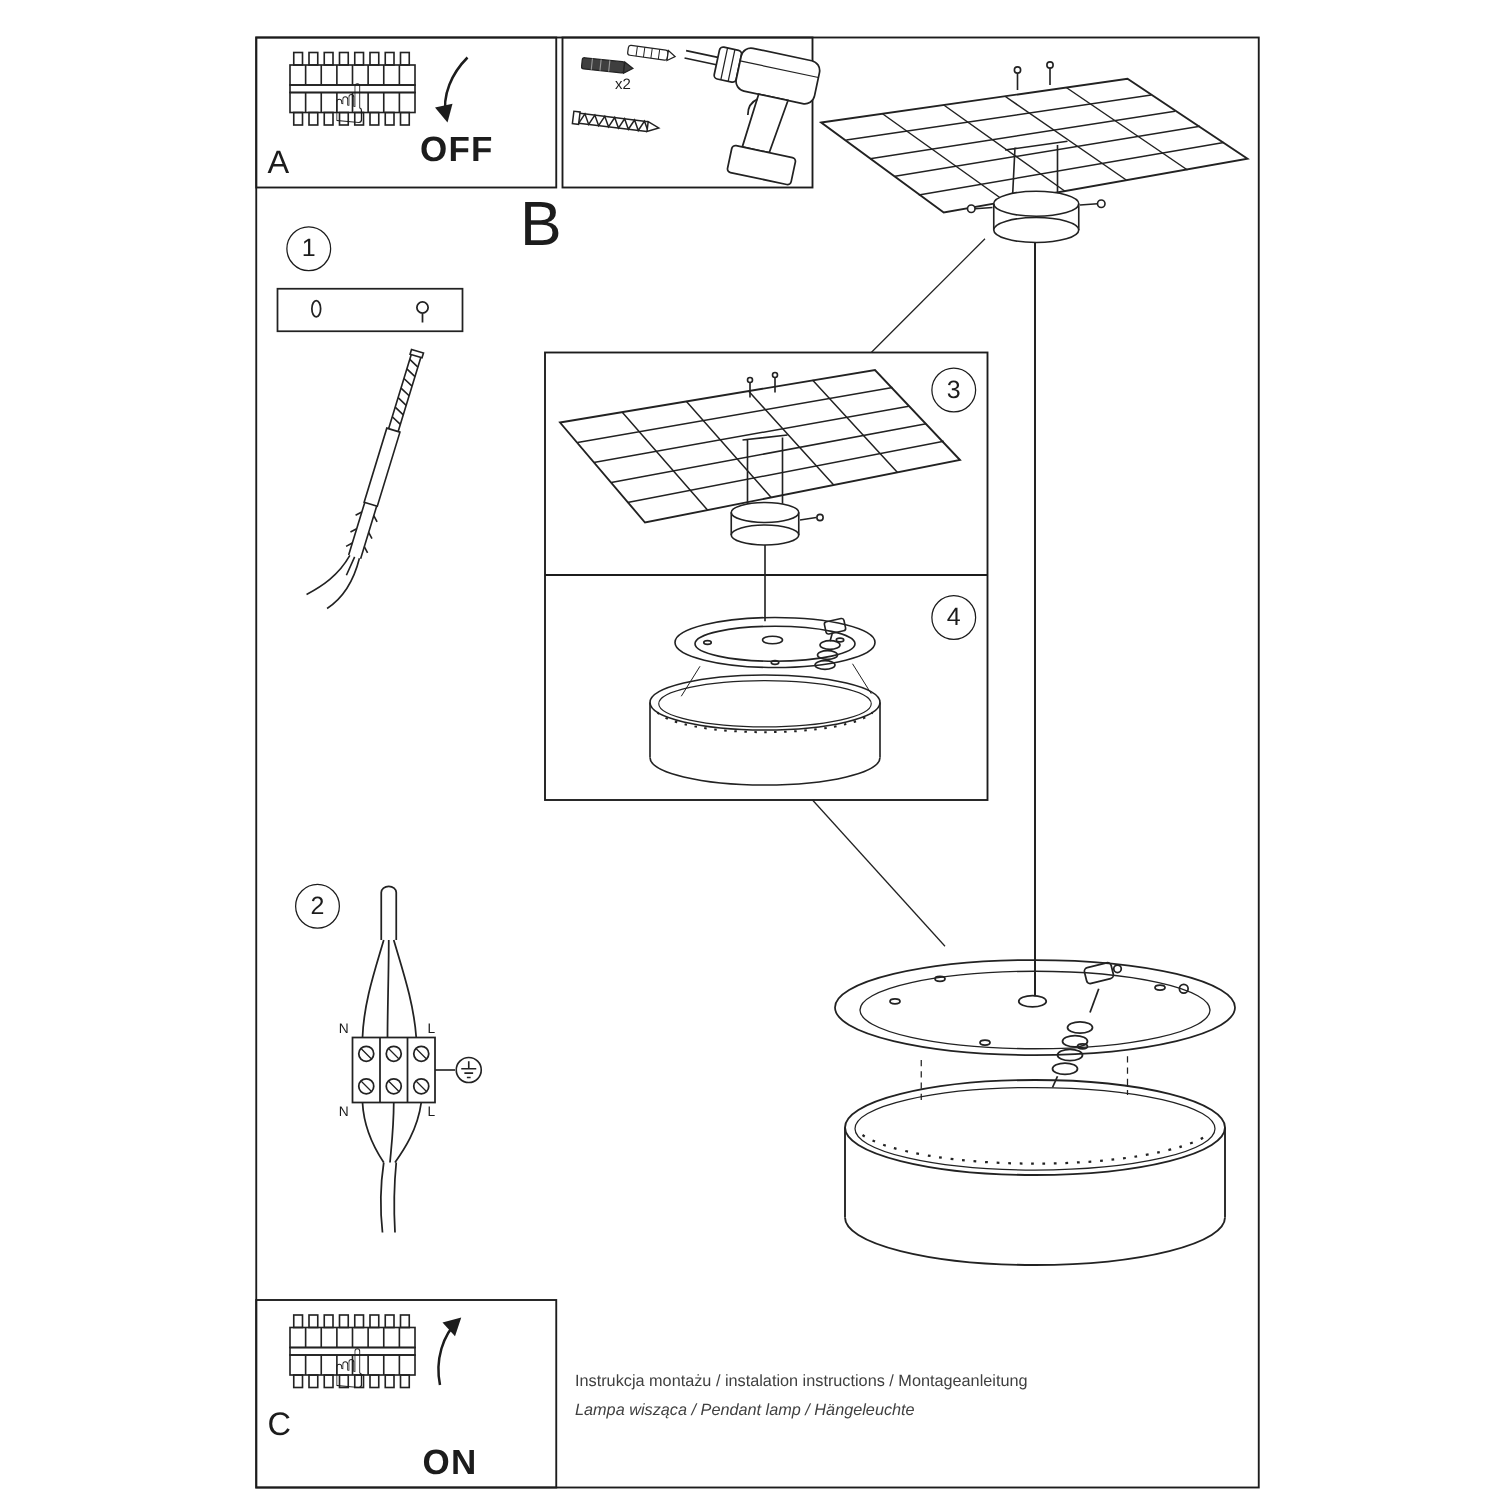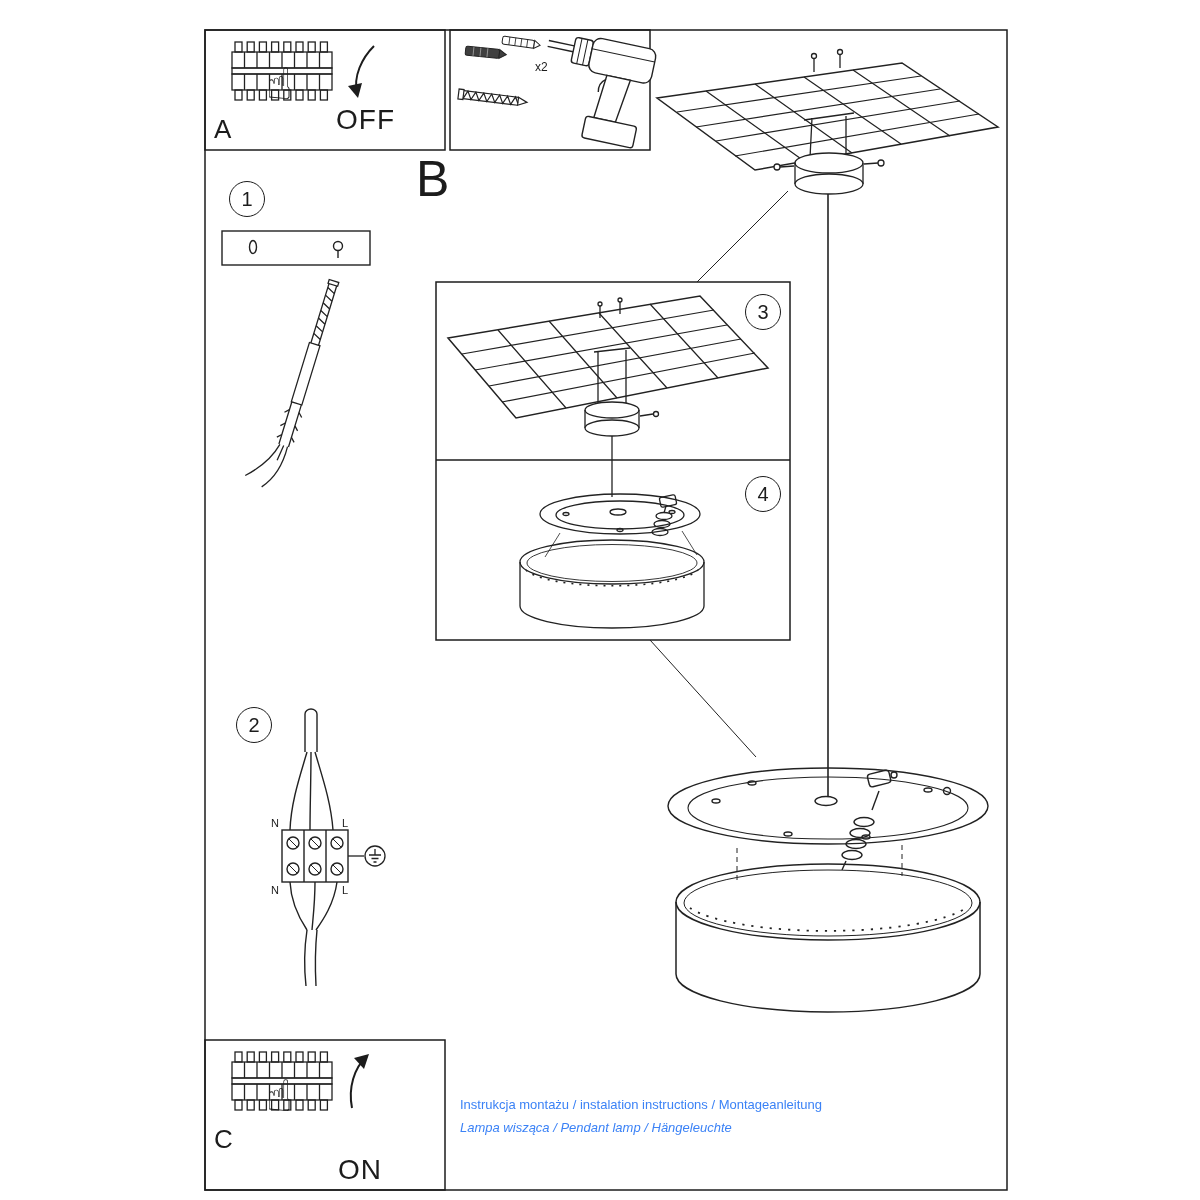--- a/index.html
+++ b/index.html
@@ -3,27 +3,27 @@
 <meta charset="utf-8">
 <title>Instruction sheet</title>
 <style>
   html,body{margin:0;padding:0;background:#fff;}
   .page{position:relative;width:1200px;height:1200px;background:#ffffff;
         font-family:"Liberation Sans","DejaVu Sans",sans-serif;color:#1c1c1c;overflow:hidden;}
   .art{position:absolute;left:0;top:0;}
   .lbl{position:absolute;white-space:nowrap;color:#1c1c1c;}
   .panel-letter{font-size:26px;}
   .section-letter{font-size:50px;}
-  .action-word{font-size:28px;letter-spacing:1px;}
+  .action-word{font-size:28px;letter-spacing:1px;font-weight:bold;}
   .qty{font-size:12px;}
   .badge{width:34px;height:34px;border:1.6px solid #1c1c1c;border-radius:50%;
          text-align:center;line-height:34px;font-size:20px;}
   .wire-lbl{font-size:11px;}
   .hand{font-size:44px;line-height:1;}
-  .footer-line{font-size:13px;color:#3b82f6;}
+  .footer-line{font-size:13px;color:#404040;}
 </style>
 </head>
 <body>
 
 <div class="page">
 
 <svg class="art" width="1200" height="1200" viewBox="0 0 1200 1200">
   <defs>
     <g id="breaker" stroke="#222" fill="none" stroke-width="1.3">
       <rect x="3" y="0" width="7" height="10"></rect>
@@ -241,21 +241,21 @@
   <g stroke="#1c1c1c" fill="none" stroke-width="2">
     <path d="M352,1108 C348,1088 354,1068 367,1056"></path>
     <polygon points="369,1054 364,1069 354,1058" fill="#1c1c1c" stroke="none"></polygon>
   </g>
 </svg>
 
 <span class="lbl panel-letter" style="left:214px;top:114px;">A</span>
 <span class="lbl action-word" style="left:336px;top:104px;">OFF</span>
 <span class="lbl hand" style="left:266px;top:62px;">☝</span>
 
-<span class="lbl qty" style="left:492px;top:60px;margin-left:43px;">x2</span>
+<span class="lbl qty" style="left:492px;top:60px;">x2</span>
 
 <span class="lbl section-letter" style="left:416px;top:150px;">B</span>
 
 <span class="lbl badge" style="left:229px;top:181px;">1</span>
 <span class="lbl badge" style="left:236px;top:707px;">2</span>
 <span class="lbl badge" style="left:745px;top:294px;">3</span>
 <span class="lbl badge" style="left:745px;top:476px;">4</span>
 
 <span class="lbl wire-lbl" style="left:271px;top:817px;">N</span>
 <span class="lbl wire-lbl" style="left:342px;top:817px;">L</span>

